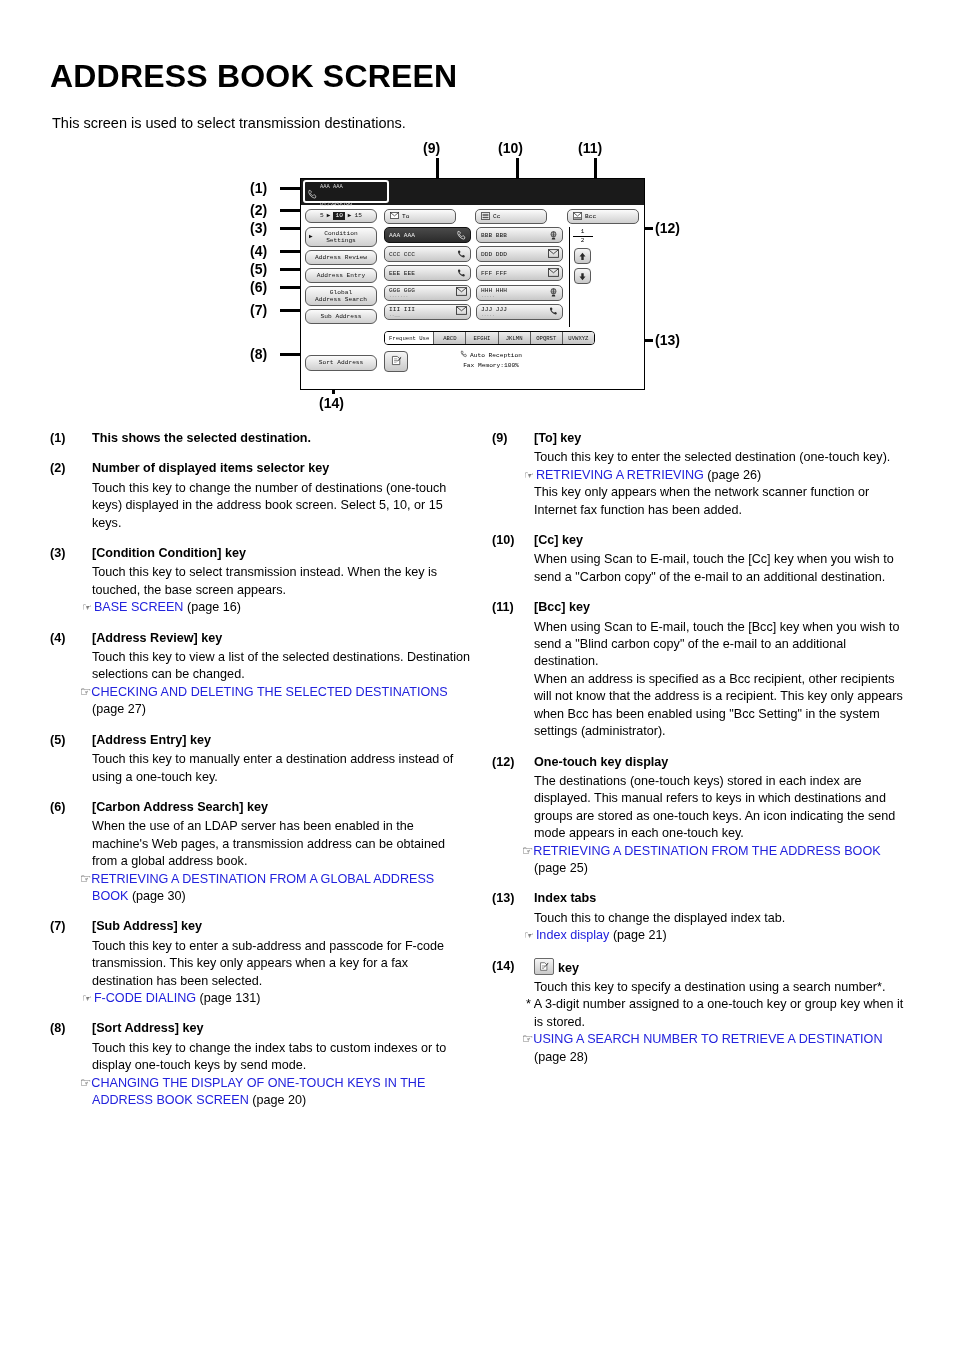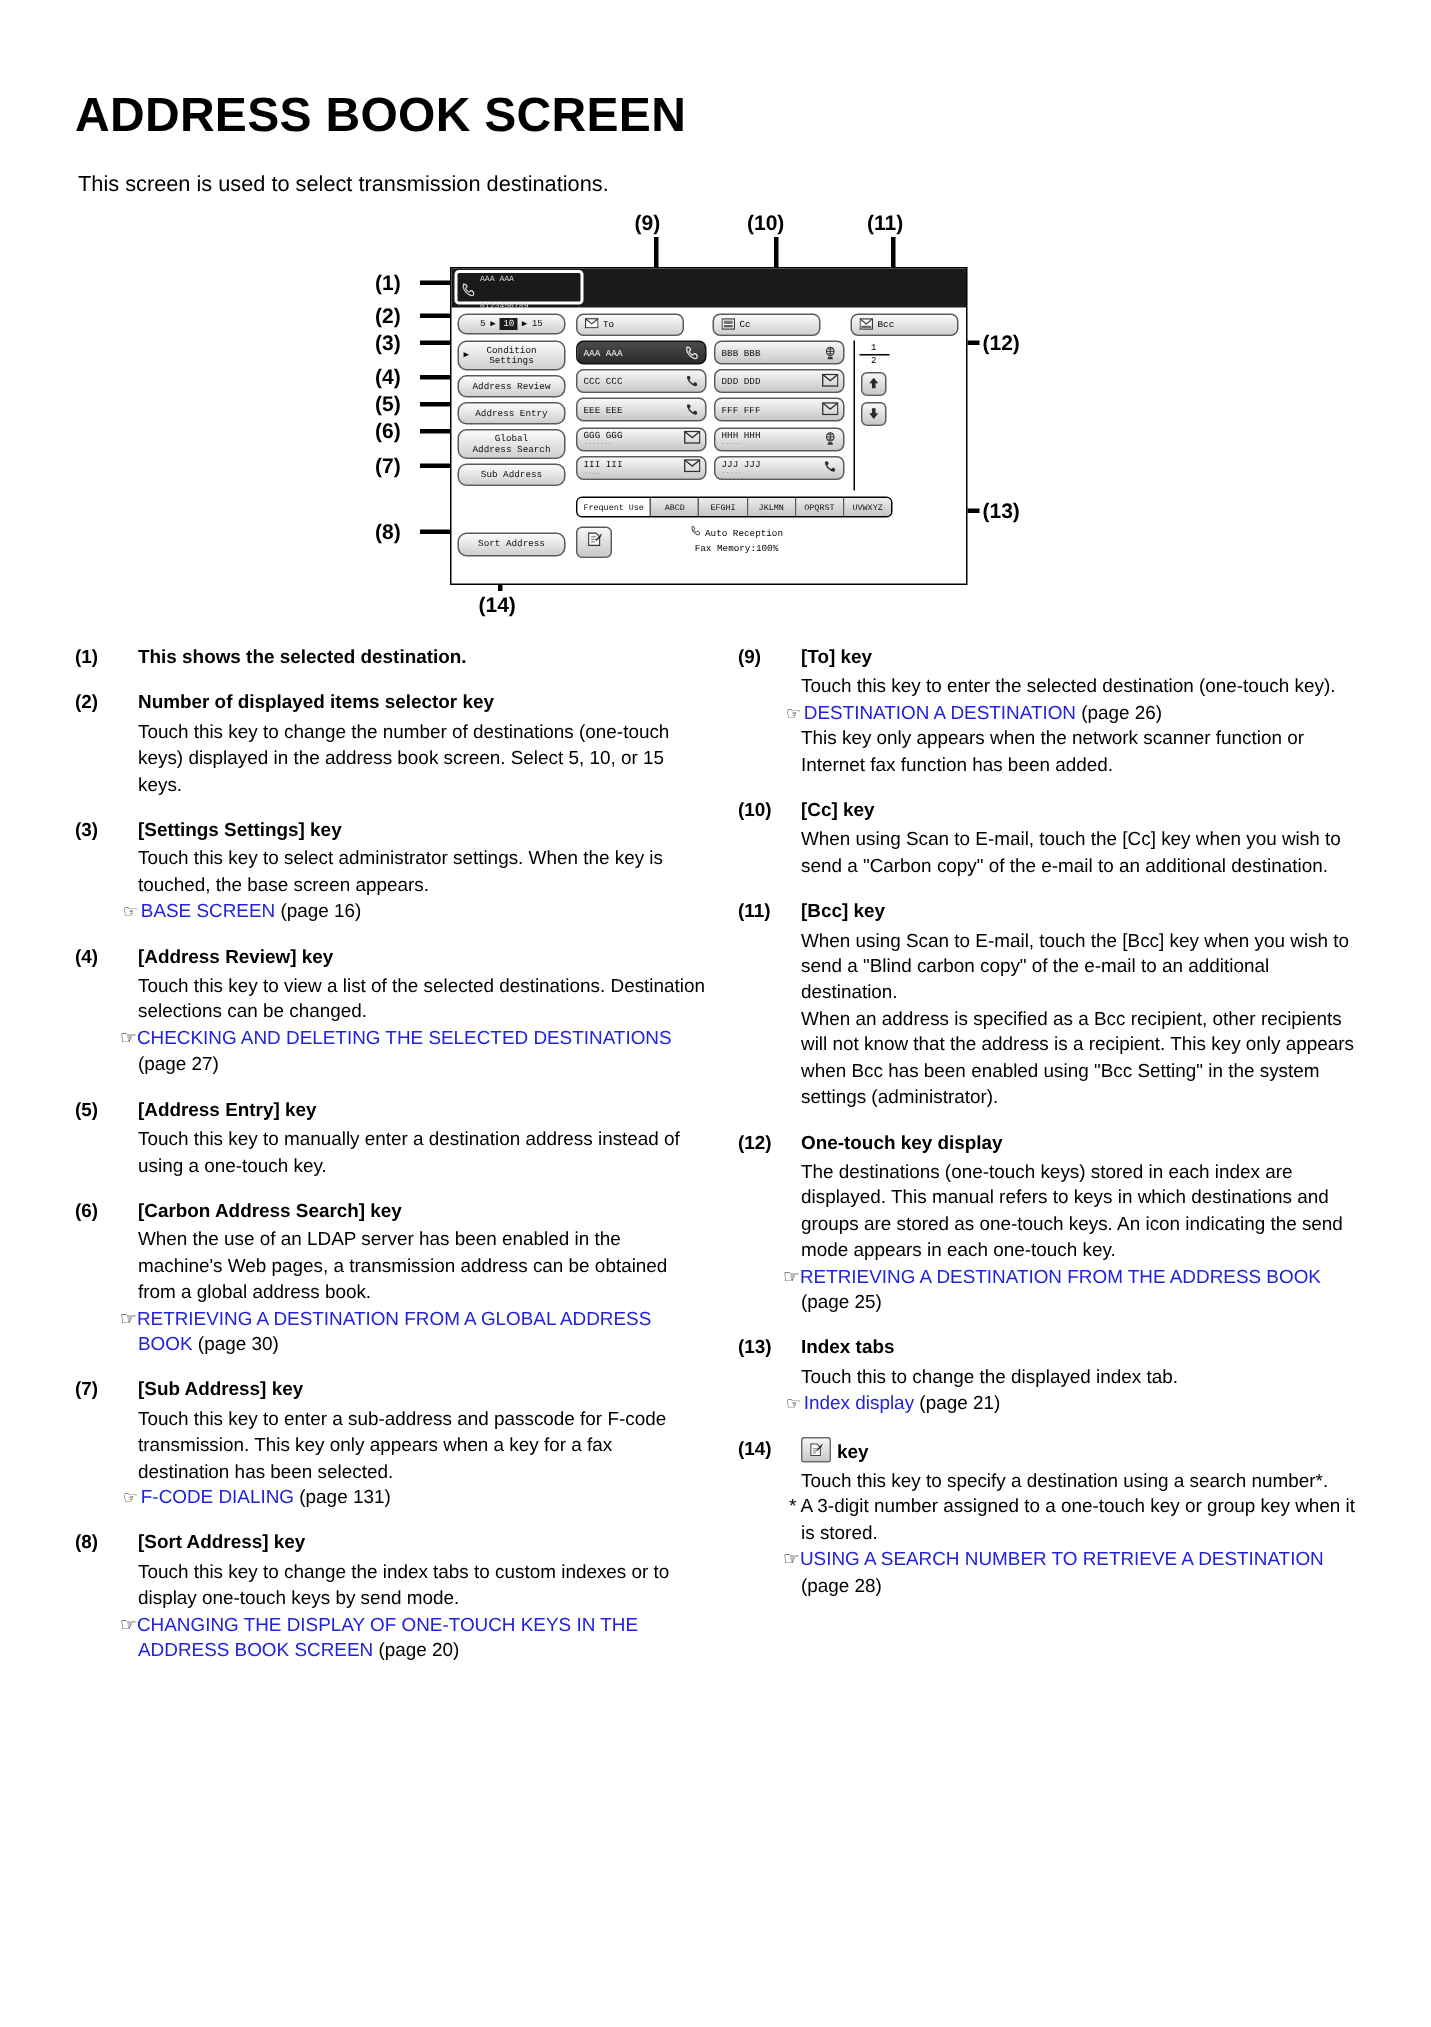--- a/index.html
+++ b/index.html
@@ -445,22 +445,22 @@
     </div>
 
     <div class="item">
       <span class="num">(2)</span>
       <div class="hd">Number of displayed items selector key</div>
       <p>Touch this key to change the number of destinations (one-touch keys) displayed in the address book screen. Select 5, 10, or 15 keys.</p>
     </div>
 
     <div class="item">
       <span class="num">(3)</span>
-      <div class="hd">[Settings Settings] key</div>
-      <p>Touch this key to select administrator settings. When the key is touched, the base screen appears.</p>
+      <div class="hd">[Condition Condition] key</div>
+      <p>Touch this key to select transmission instead. When the key is touched, the base screen appears.</p>
       <p class="ref">
         <span class="hand">☞</span><a class="lnk" href="#">BASE SCREEN</a> <span>(page 16)</span>
       </p>
     </div>
 
     <div class="item">
       <span class="num">(4)</span>
       <div class="hd">[Address Review] key</div>
       <p>Touch this key to view a list of the selected destinations. Destination selections can be changed.</p>
       <p class="ref2">
@@ -503,21 +503,21 @@
 
   </div>
 
   <div class="col right">
 
     <div class="item">
       <span class="num">(9)</span>
       <div class="hd">[To] key</div>
       <p>Touch this key to enter the selected destination (one-touch key).</p>
       <p class="ref">
-        <span class="hand">☞</span><a class="lnk" href="#">DESTINATION A DESTINATION</a> <span>(page 26)</span>
+        <span class="hand">☞</span><a class="lnk" href="#">RETRIEVING A RETRIEVING</a> <span>(page 26)</span>
       </p>
       <p>This key only appears when the network scanner function or Internet fax function has been added.</p>
     </div>
 
     <div class="item">
       <span class="num">(10)</span>
       <div class="hd">[Cc] key</div>
       <p>When using Scan to E-mail, touch the [Cc] key when you wish to send a "Carbon copy" of the e-mail to an additional destination.</p>
     </div>
 

